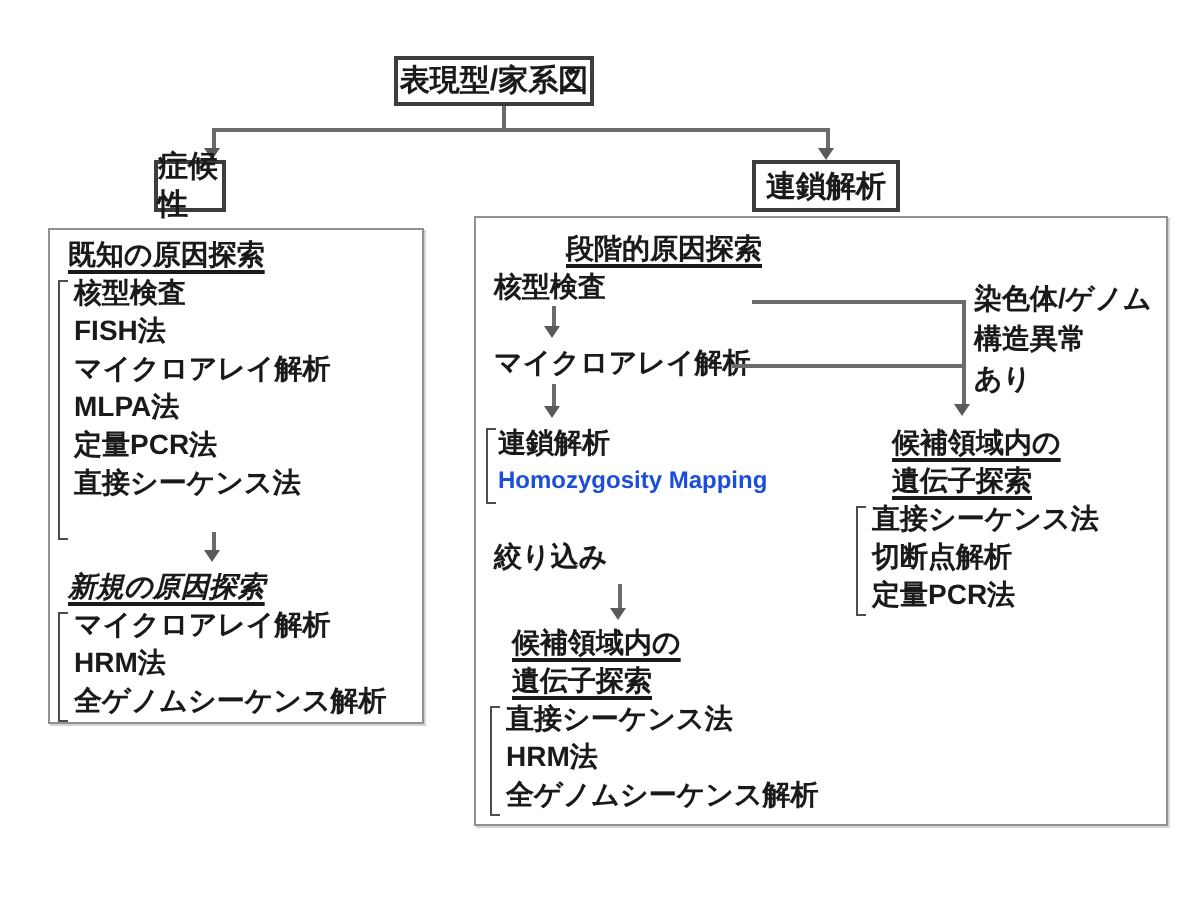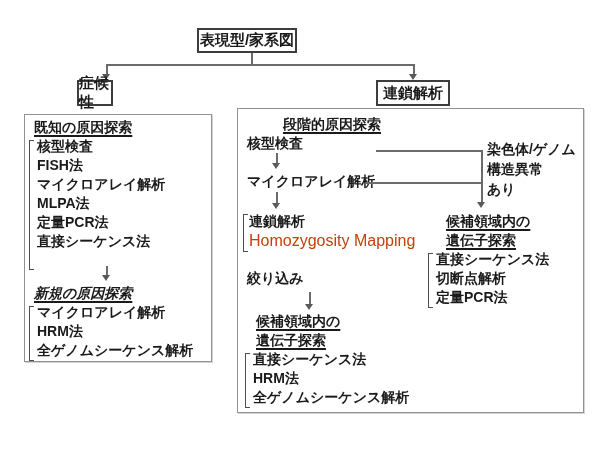--- a/index.html
+++ b/index.html
@@ -5,21 +5,21 @@
   html,body{margin:0;padding:0;background:#fff;}
   .canvas{position:relative;width:600px;height:450px;background:#ffffff;
           font-family:"Liberation Sans",sans-serif;color:#1a1a1a;overflow:hidden;}
   .node{position:absolute;border:2px solid #3d3d3d;background:#fff;
         display:flex;align-items:center;justify-content:center;
         font-size:15px;font-weight:bold;box-sizing:border-box;}
   .panel{position:absolute;border:1.5px solid #919191;background:#fff;
          box-sizing:border-box;box-shadow:1px 1px 0 #d4d4d4;}
   .t{position:absolute;font-size:14px;font-weight:bold;line-height:17px;white-space:nowrap;}
   .u{text-decoration:underline;text-underline-offset:3px;text-decoration-thickness:1.5px;}
-  .latin{font-weight:normal;color:#c2410c;font-size:16px;}
+  .latin{font-weight:bold;color:#1d4ed8;font-size:12px;}
   .gene{font-style:italic;font-weight:normal;font-size:13px;}
   .gn{font-weight:normal;font-size:13px;}
   .hline{position:absolute;height:1.5px;background:#6b6b6b;}
   .vline{position:absolute;width:1.5px;background:#6b6b6b;}
   .ahead{position:absolute;width:0;height:0;border-left:4px solid transparent;
          border-right:4px solid transparent;border-top:6px solid #5a5a5a;}
   .bracket{position:absolute;width:5px;border-left:1.5px solid #4d4d4d;
            border-top:1.5px solid #4d4d4d;border-bottom:1.5px solid #4d4d4d;box-sizing:border-box;}
 </style>
 </head>

